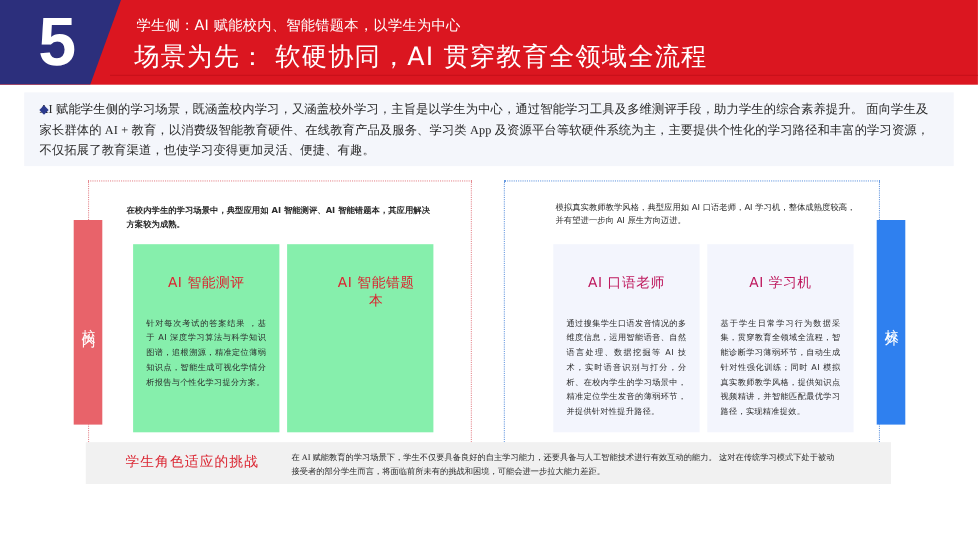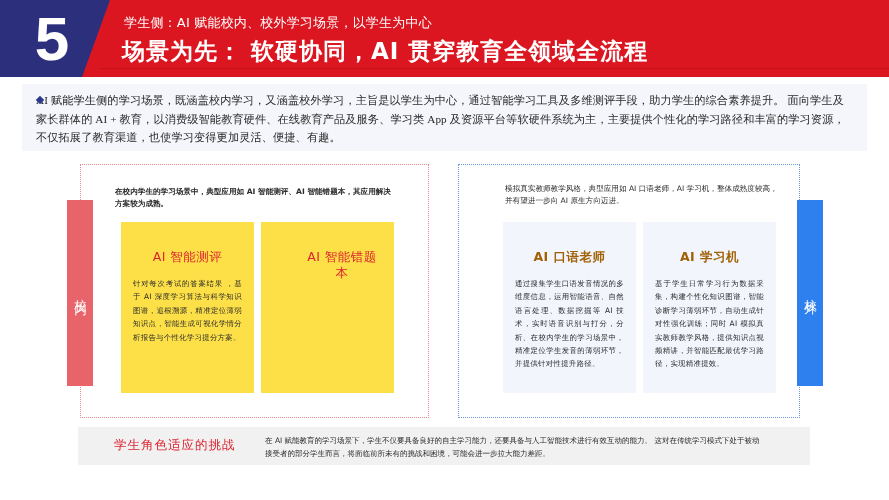--- a/index.html
+++ b/index.html
@@ -6,21 +6,21 @@
   html, body { width: 889px; height: 500px; background: #ffffff; overflow: hidden; }
   body { position: relative; font-family: "DejaVu Sans", "Liberation Sans", sans-serif; color: #222; }
 
   
   .header { position: absolute; left: 0; top: 0; width: 889px; height: 77px; background: #db1620; overflow: hidden; }
   .header-num-block { position: absolute; left: 0; top: 0; width: 110px; height: 77px; background: #2c2f7c;
     clip-path: polygon(0 0, 110px 0, 82px 77px, 0 77px); }
   .header-num { position: absolute; left: 22px; top: 4px; width: 60px; font-family: "Liberation Sans", sans-serif; font-weight: bold;
     font-size: 62px; line-height: 70px; color: #ffffff; text-align: center; }
   .header-sub { position: absolute; left: 124px; top: 14px; font-size: 13px; color: #ffffff; white-space: nowrap; letter-spacing: 0.2px; }
-  .header-title { position: absolute; left: 122px; top: 36px; font-size: 23px; font-weight: bold; color: #ffffff; white-space: nowrap; letter-spacing: 1px; }
+  .header-title { position: absolute; left: 122px; top: 36px; font-size: 23px; font-weight: normal; color: #ffffff; white-space: nowrap; letter-spacing: 1px; }
   .header-line { position: absolute; left: 100px; top: 68px; width: 789px; height: 1px; background: #c8101a; }
 
   
   .intro { position: absolute; left: 22px; top: 84px; width: 845px; height: 67px; background: #f4f6fb; padding: 7px 14px 0 14px; }
   .intro-bullet { position: absolute; left: 15px; top: 13px; width: 6px; height: 6px; background: #2c3a8c; transform: rotate(45deg); }
   .intro-text { font-size: 11.2px; line-height: 18.5px; color: #2a2a2a; letter-spacing: 0.1px; font-family: Liberation Serif, serif; }
 
   
   .zone { position: absolute; top: 164px; height: 254px; }
   .zone-left { left: 80px; width: 349px; border: 1.2px dotted #e58a90; }
@@ -29,39 +29,39 @@
   .side-tab { position: absolute; top: 200px; width: 26px; height: 186px; display: flex; align-items: center; justify-content: center; }
   .side-tab-left { left: 67px; background: #e8636a; }
   .side-tab-right { left: 797px; background: #2f80ef; }
   .side-tab-label { writing-mode: vertical-rl; font-size: 12.5px; color: #ffffff; letter-spacing: 4px; }
 
   .zone-desc { position: absolute; font-size: 7.6px; line-height: 12px; color: #2a2a2a; }
   .zone-desc-left { left: 115px; top: 186px; width: 280px; font-weight: bold; }
   .zone-desc-right { left: 505px; top: 183px; width: 280px; }
 
   .card { position: absolute; top: 222px; width: 133px; padding: 0 12px; }
-  .card-red { background: #fde047; height: 171px; }
+  .card-red { background: #86efac; height: 171px; }
   .card-blue { background: #f3f5fd; height: 171px; }
   .card-title { margin-top: 27px; text-align: center; font-size: 12.5px; line-height: 16px; letter-spacing: 0.5px; }
   .card-red .card-title { color: #db2430; }
-  .card-blue .card-title { color: #a16207; font-weight: bold; }
-  .card-body { margin-top: 12px; font-size: 7.4px; line-height: 13.4px; color: #2a2a2a; letter-spacing: 0.3px; text-align: justify; }
+  .card-blue .card-title { color: #be185d; }
+  .card-body { margin-top: 22px; font-size: 7.4px; line-height: 13.4px; color: #2a2a2a; letter-spacing: 0.3px; text-align: justify; }
 
   
-  .bottom { position: absolute; left: 78px; top: 427px; width: 732px; height: 38px; background: #f1f1f1; }
+  .bottom { position: absolute; left: 78px; top: 402px; width: 732px; height: 38px; background: #f1f1f1; }
   .bottom-title { position: absolute; left: 36px; top: 10px; font-size: 12.5px; color: #db2430; letter-spacing: 1px; white-space: nowrap; }
-  .bottom-text { position: absolute; left: 187px; top: 7px; width: 500px; font-size: 7.5px; line-height: 13px; color: #2a2a2a; }
+  .bottom-text { position: absolute; left: 187px; top: 7px; width: 500px; font-size: 7.5px; line-height: 13px; color: #2a2a2a; font-family: Liberation Serif, serif; }
 </style>
 </head>
 <body>
 
 <div class="header">
   <div class="header-num-block"></div>
   <div class="header-num">5</div>
-  <div class="header-sub">学生侧：AI 赋能校内、校外学习场景，以学生为中心</div>
+  <div class="header-sub">学生侧：AI 赋能校内、智能错题本，以学生为中心</div>
   <div class="header-title">场景为先： 软硬协同，AI 贯穿教育全领域全流程</div>
   <div class="header-line"></div>
 </div>
 
 <div class="intro">
   <span class="intro-bullet"></span>
   <p class="intro-text">AI 赋能学生侧的学习场景，既涵盖校内学习，又涵盖校外学习，主旨是以学生为中心，通过智能学习工具及多维测评手段，助力学生的综合素养提升。 面向学生及家长群体的 AI + 教育，以消费级智能教育硬件、在线教育产品及服务、学习类 App 及资源平台等软硬件系统为主，主要提供个性化的学习路径和丰富的学习资源，不仅拓展了教育渠道，也使学习变得更加灵活、便捷、有趣。</p>
 </div>
 
 <div class="zone zone-left"></div>
@@ -83,19 +83,19 @@
   <span class="side-tab-label">校外</span>
 </div>
 <div class="zone-desc zone-desc-right">模拟真实教师教学风格，典型应用如 AI 口语老师，AI 学习机，整体成熟度较高，并有望进一步向 AI 原生方向迈进。</div>
 
 <div class="card card-blue" style="left:503px;">
   <div class="card-title">AI 口语老师</div>
   <div class="card-body">通过搜集学生口语发音情况的多维度信息，运用智能语音、自然语言处理、数据挖掘等 AI 技术，实时语音识别与打分，分析、在校内学生的学习场景中，精准定位学生发音的薄弱环节，并提供针对性提升路径。</div>
 </div>
 <div class="card card-blue" style="left:643px;">
   <div class="card-title">AI 学习机</div>
-  <div class="card-body">基于学生日常学习行为数据采集，构建个性化知识图谱，智能诊断学习薄弱环节，自动生成针对性强化训练；同时 AI 模拟真实教师教学风格，提供知识点视频精讲，并智能匹配最优学习路径，实现精准提效。</div>
+  <div class="card-body">基于学生日常学习行为数据采集，贯穿教育全领域全流程，智能诊断学习薄弱环节，自动生成针对性强化训练；同时 AI 模拟真实教师教学风格，提供知识点视频精讲，并智能匹配最优学习路径，实现精准提效。</div>
 </div>
 
 <div class="bottom">
   <div class="bottom-title">学生角色适应的挑战</div>
   <div class="bottom-text">在 AI 赋能教育的学习场景下，学生不仅要具备良好的自主学习能力，还要具备与人工智能技术进行有效互动的能力。 这对在传统学习模式下处于被动接受者的部分学生而言，将面临前所未有的挑战和困境，可能会进一步拉大能力差距。</div>
 </div>
 
 </body></html>

